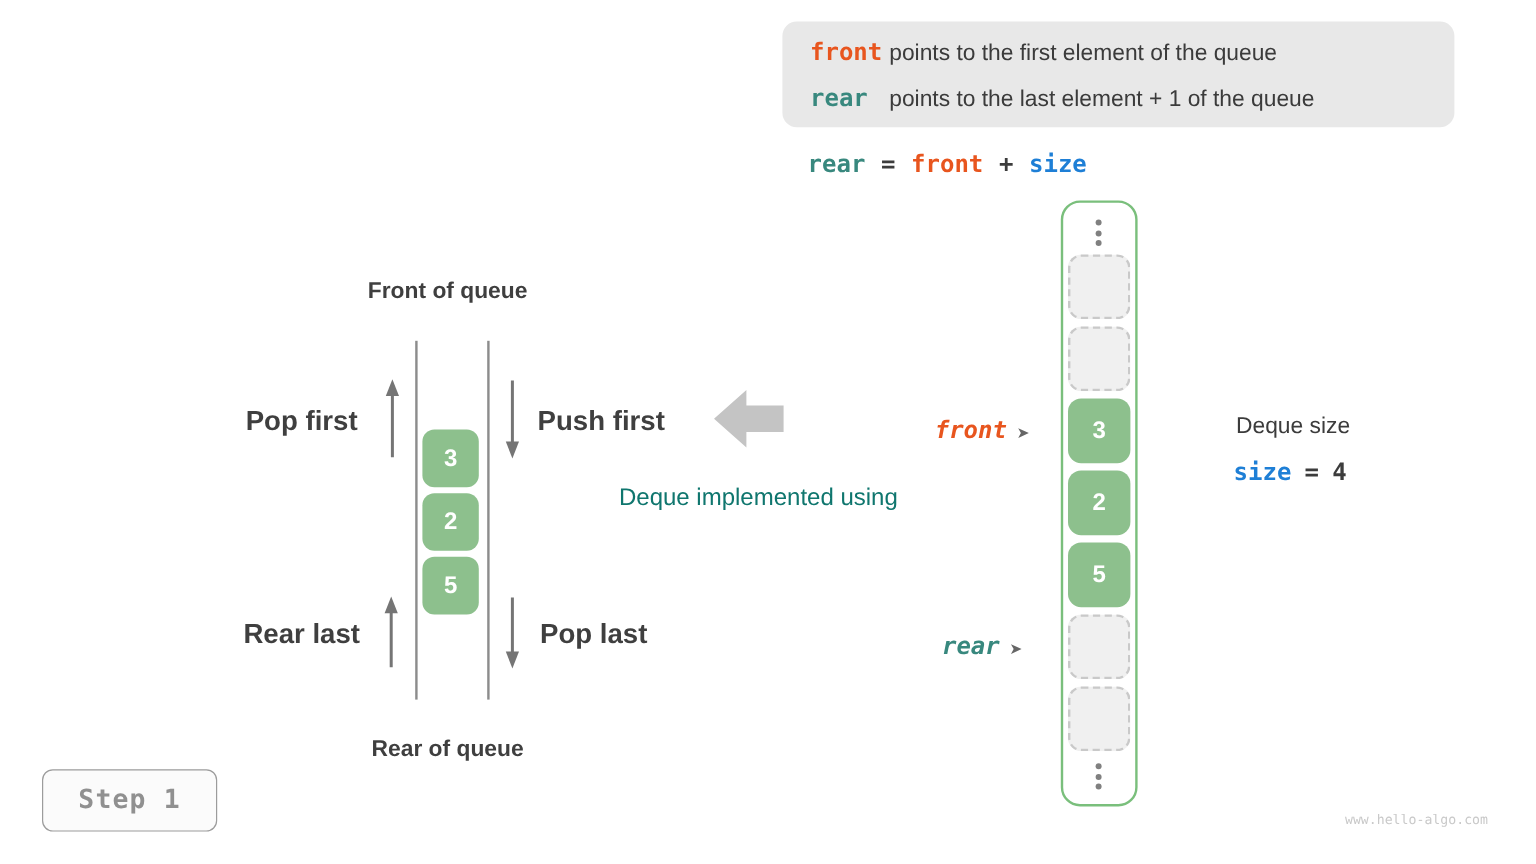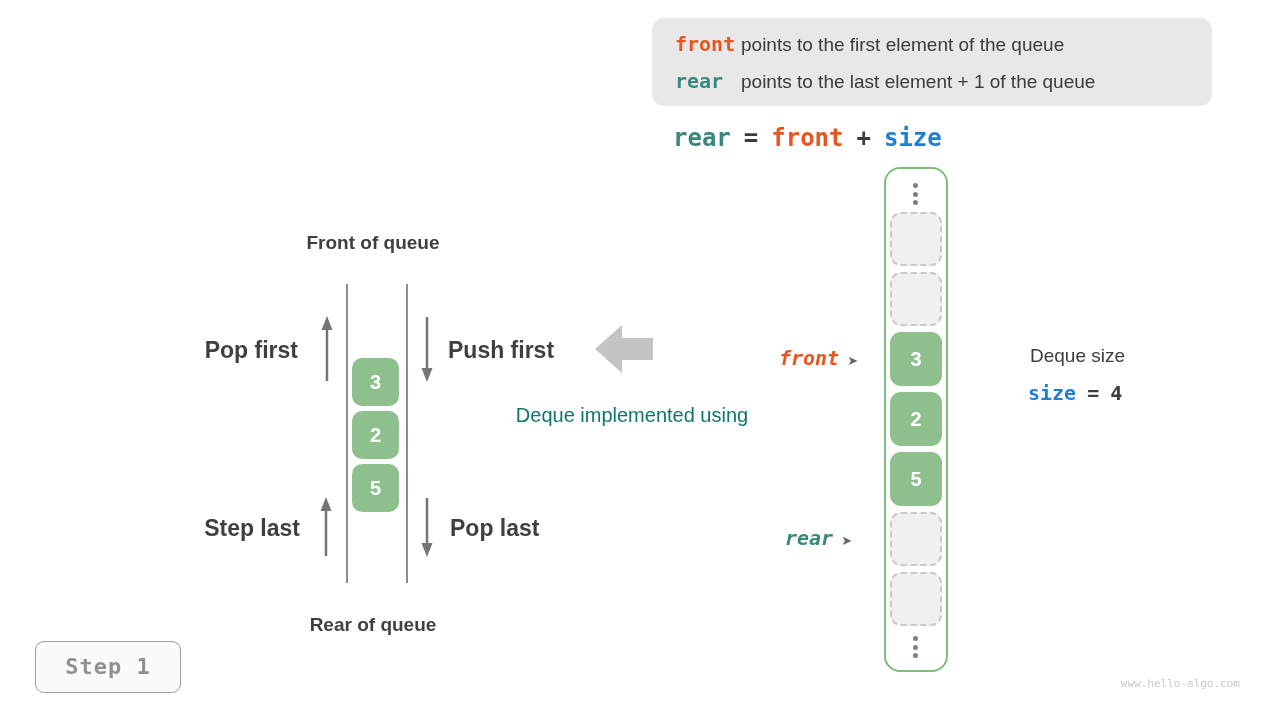--- a/index.html
+++ b/index.html
@@ -12,21 +12,21 @@
   .info-box{left:652px;top:18px;width:560px;height:88px;background:#e8e8e8;border-radius:12px;
             display:flex;flex-direction:column;justify-content:center;gap:13px;padding-left:23px;box-sizing:border-box;}
   .info-line{display:flex;align-items:baseline;font-size:19px;color:#3b3b3b;}
   .info-line .code{font-size:20px;min-width:66px;display:inline-block;}
   .orange{color:#e8551e;}
   .teal{color:#38887e;}
   .blue{color:#1e7fd6;}
   .dark{color:#3c3c3c;}
 
   
-  .formula{left:673px;top:124px;font-size:24px;}
+  .formula{left:673px;top:124px;font-size:20px;}
   .formula span{margin-right:13px;}
 
   
   .fig-title{font-size:19px;font-weight:bold;color:#3f3f3f;text-align:center;width:200px;}
   .vline{width:1.5px;background:#8c8c8c;top:284px;height:299px;}
   .qitem{left:352px;width:47px;height:48px;border-radius:10px;background:#8dc08d;color:#fff;
          font-size:20px;font-weight:bold;text-align:center;line-height:48px;}
   .dir-label{font-size:23px;font-weight:bold;color:#3f3f3f;}
   .right-align{text-align:right;}
 
@@ -95,21 +95,21 @@
   <svg class="abs" style="left:420px;top:315px;" width="14" height="68">
     <line x1="7" y1="2" x2="7" y2="55" stroke="#757575" stroke-width="2.5"></line>
     <polygon points="7,67 1.5,53 12.5,53" fill="#757575"></polygon>
   </svg>
   <div class="abs dir-label" style="left:448px;top:337px;">Push first</div>
 
   <svg class="abs" style="left:319px;top:496px;" width="14" height="62">
     <line x1="7" y1="60" x2="7" y2="13" stroke="#757575" stroke-width="2.5"></line>
     <polygon points="7,1 1.5,15 12.5,15" fill="#757575"></polygon>
   </svg>
-  <div class="abs dir-label right-align" style="left:160px;top:515px;width:140px;">Step last</div>
+  <div class="abs dir-label right-align" style="left:160px;top:515px;width:140px;">Rear last</div>
 
   <svg class="abs" style="left:420px;top:496px;" width="14" height="62">
     <line x1="7" y1="2" x2="7" y2="49" stroke="#757575" stroke-width="2.5"></line>
     <polygon points="7,61 1.5,47 12.5,47" fill="#757575"></polygon>
   </svg>
   <div class="abs dir-label" style="left:450px;top:515px;">Pop last</div>
 
   <div class="abs fig-title" style="left:273px;top:614px;">Rear of queue</div>
 
   <svg class="abs" style="left:595px;top:322px;" width="60" height="56">

